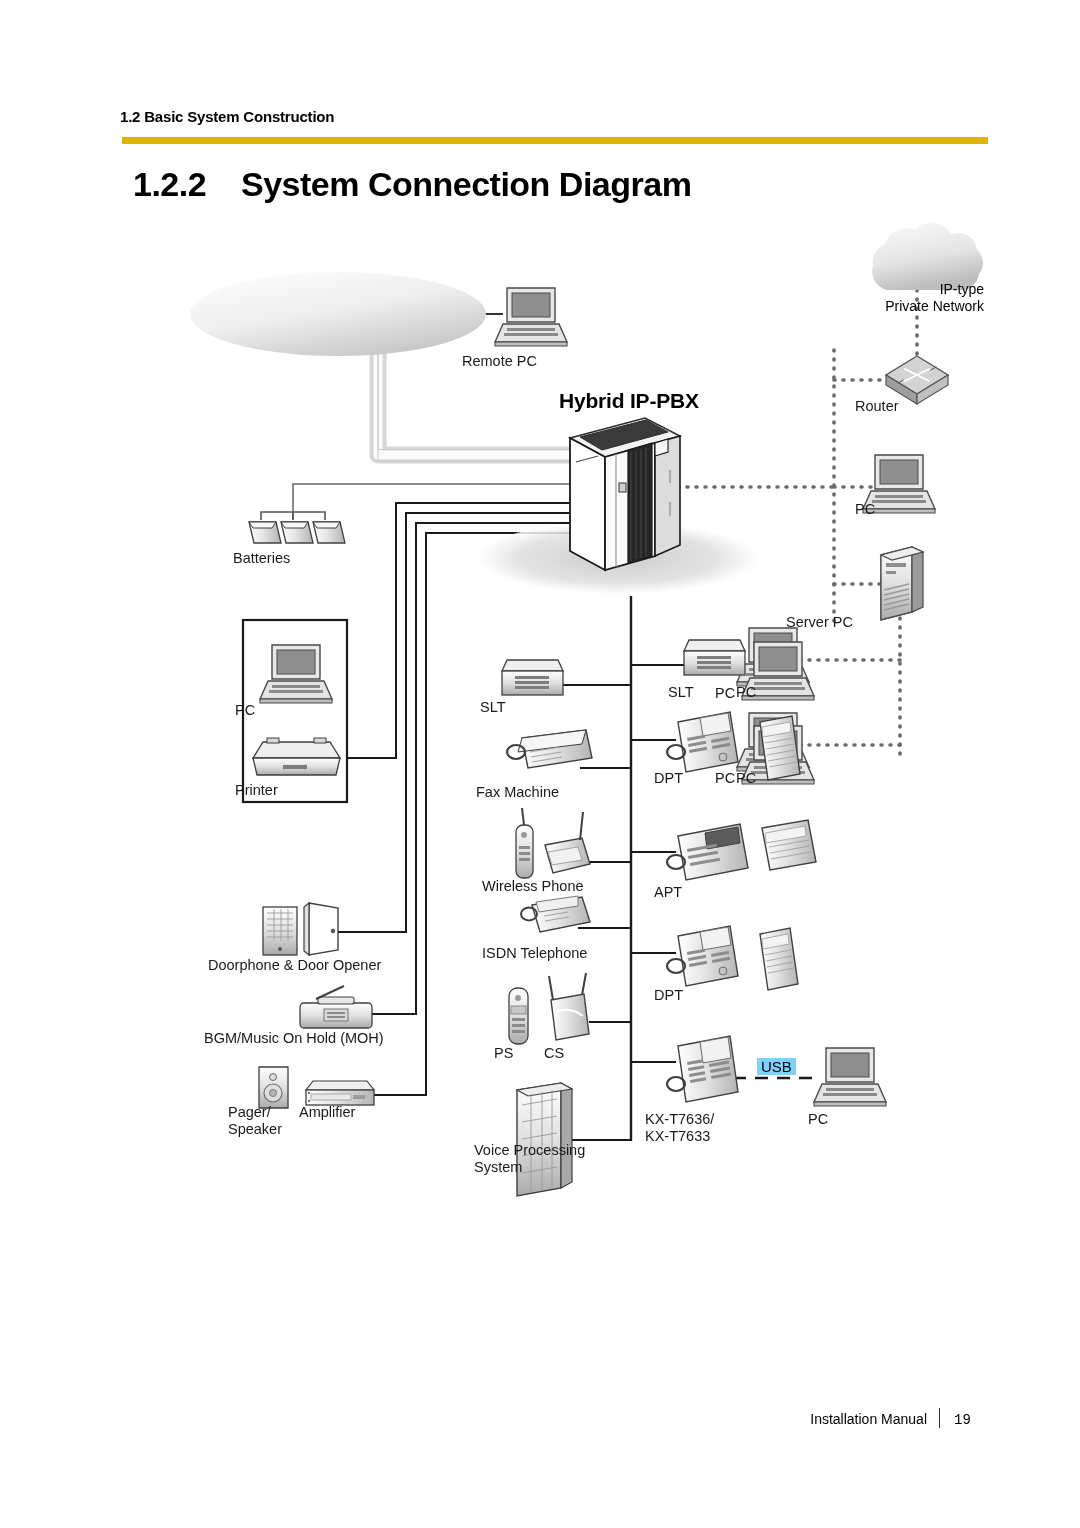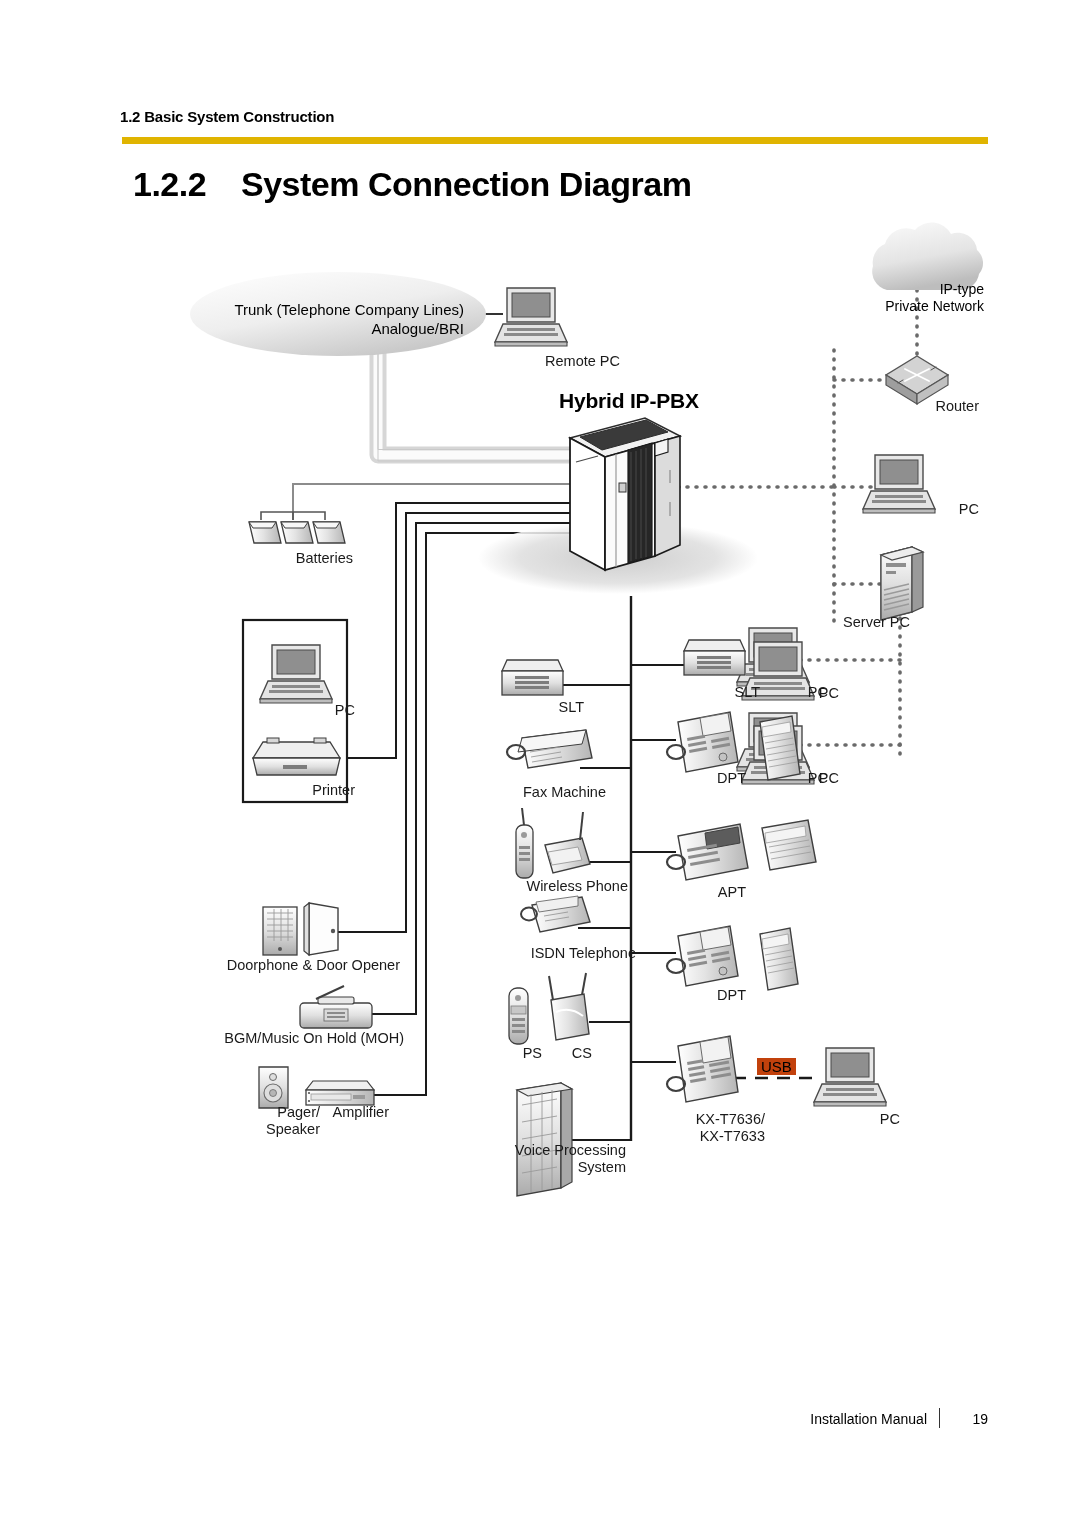--- a/index.html
+++ b/index.html
@@ -54,33 +54,33 @@
     font-size: 14px;
   }
   #footer .sep {
     display: inline-block;
     width: 1px;
     height: 20px;
     background: #333;
     vertical-align: -4px;
     margin: 0 14px 0 12px;
   }
-  #footer .pageno { display:inline-block; width: 34px; text-align: right; }
+  #footer .pageno { display:inline-block; width: 34px; text-align: left; font-family: Liberation Mono, monospace; }
 
   
   #diagram {
     position: absolute;
     left: 0; top: 0;
     width: 1080px; height: 1528px;
   }
   #diagram .lbl {
     position: absolute;
     font-size: 14.5px;
     line-height: 17px;
-    text-align: right;
+    text-align: left;
     white-space: pre-line;
     color: #1a1a1a;
   }
   #diagram svg { position:absolute; left:0; top:0; overflow: visible; }
 
   
   .cloudtext {
     position: absolute;
     font-size: 15px;
     line-height: 19px;
@@ -89,21 +89,21 @@
   }
   .pbx-title {
     position: absolute;
     font-size: 21px;
     font-weight: bold;
     letter-spacing: -0.2px;
   }
   .usb-label {
     position: absolute;
     font-size: 15px;
-    background: #c2410c;
+    background: #7dd3fc;
     padding: 0 4px;
   }
 </style>
 </head>
 <body>
 
 <div id="page-header-title">1.2 Basic System Construction</div>
 <div id="header-rule"></div>
 <div id="section-heading">
   <span class="num">1.2.2</span><span>System Connection Diagram</span>
@@ -636,22 +636,20 @@
       <rect x="709" y="1064" width="20" height="3" transform="rotate(-10 709 1064)"></rect>
       <rect x="710" y="1070" width="20" height="3" transform="rotate(-10 710 1070)"></rect>
       <rect x="711" y="1076" width="20" height="3" transform="rotate(-10 711 1076)"></rect>
     </g>
     <ellipse cx="676" cy="1084" rx="9" ry="7" fill="none" stroke="#3f3f3f" stroke-width="2.2"></ellipse>
   </g>
 
   <rect x="243" y="620" width="104" height="182" fill="none" stroke="#1a1a1a" stroke-width="2.2"></rect>
 </svg>
 
-<div class="cloudtext" style="left:214px; top:300px; width:250px;">Trunk (Telephone Company Lines)
-Analogue/BRI</div>
 <div class="cloudtext" style="left:852px; top:281px; width:132px; font-size:14px; line-height:17px;">IP-type
 Private Network</div>
 <div class="pbx-title" style="left:559px; top:389px;">Hybrid IP-PBX</div>
 <div class="usb-label" style="left:757px; top:1058px;">USB</div>
 
 <div class="lbl" style="left:462px; top:353px; width:158px;">Remote PC</div>
 <div class="lbl" style="left:855px; top:398px; width:124px;">Router</div>
 <div class="lbl" style="left:855px; top:501px; width:124px;">PC</div>
 <div class="lbl" style="left:786px; top:614px; width:124px;">Server PC</div>
 <div class="lbl" style="left:715px; top:685px; width:124px;">PC</div>

